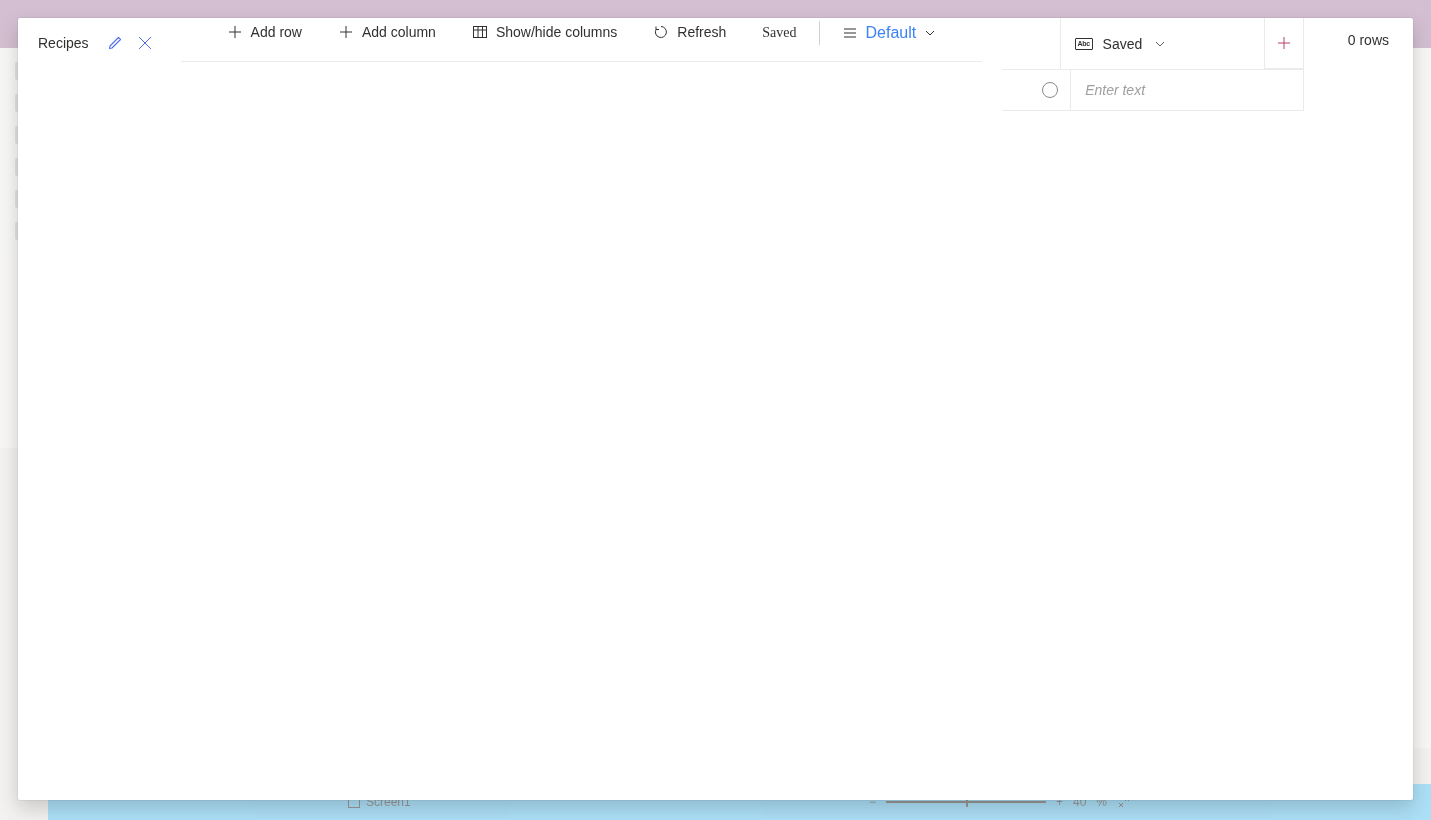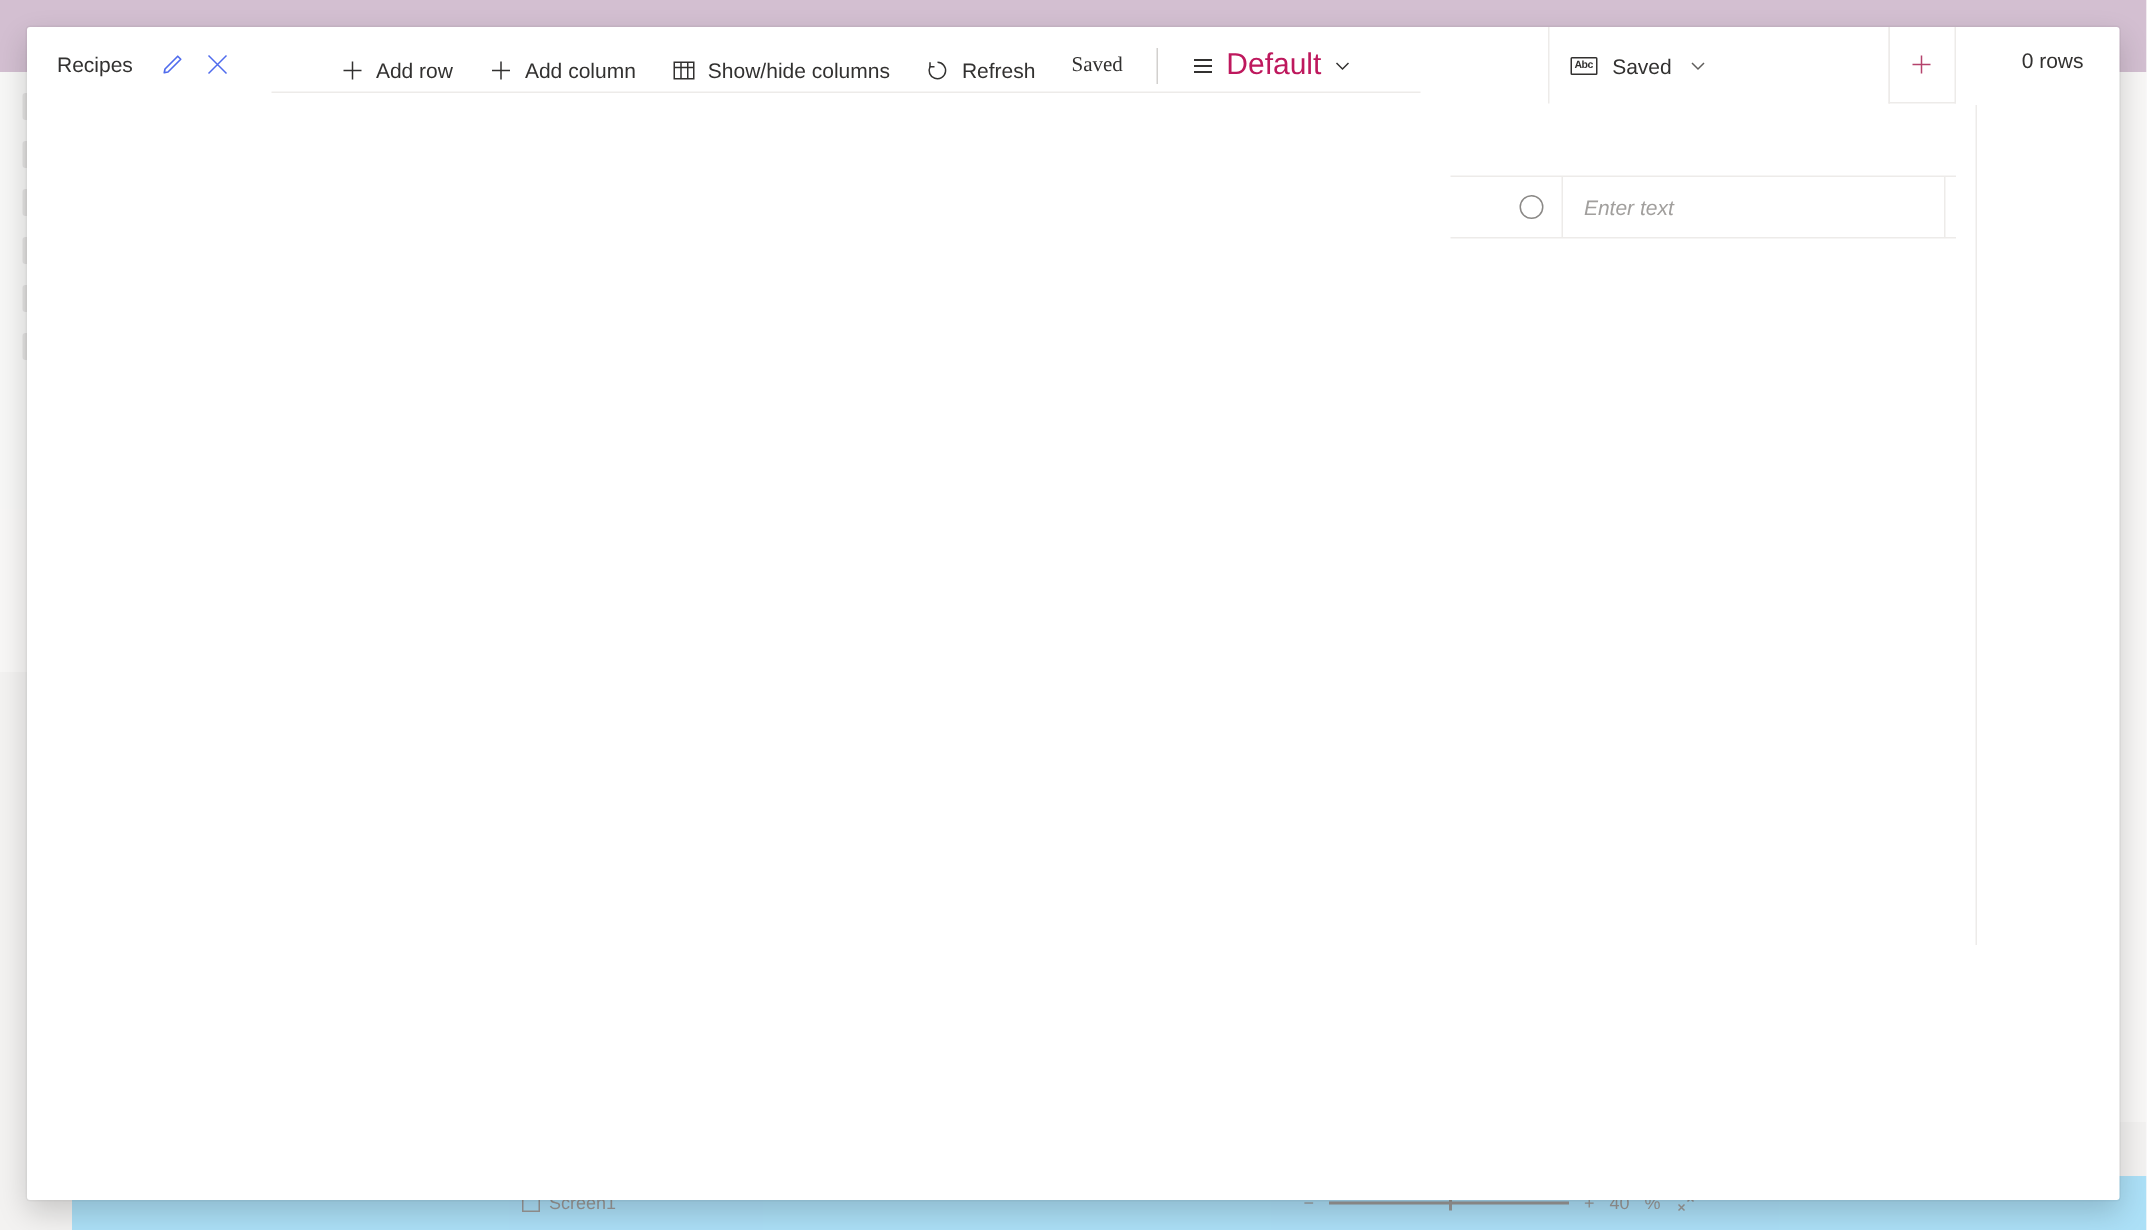--- a/index.html
+++ b/index.html
@@ -36,36 +36,36 @@
   }
   .modal-title { font-size: 14px; color: #323130; }
   .edit-btn { margin-left: 12px; width: 28px; height: 28px; display:flex; align-items:center; justify-content:center; cursor:pointer; border-radius:2px;}
   .close-btn { margin-left: auto; width: 32px; height: 32px; display:flex; align-items:center; justify-content:center; cursor:pointer; border-radius:2px; color:#0078d4;}
   .close-btn svg { stroke: #4f6bed; }
 
   .toolbar {
     height: 44px;
     border-bottom: 1px solid #edebe9;
     display: flex;
-    align-items: flex-end;
+    align-items: flex-start;
     padding: 0 36px;
-    gap: 4px;
+    gap: 16px;
   }
   .tool-btn {
     display: flex; align-items: center; gap: 8px;
     padding: 6px 10px;
     font-size: 14px; color: #323130;
     cursor: pointer; border-radius: 2px;
     background: transparent; border: none;
   }
   .tool-btn svg { flex-shrink: 0; }
   .toolbar-right { margin-left: auto; display:flex; align-items:center; gap: 8px;}
   .saved-label { font-size: 14px; color: #323130; padding: 0 10px; font-family: Liberation Serif, serif; }
   .vsep { width:1px; height:24px; background:#d2d0ce; margin: 0 4px;}
-  .view-btn { display:flex; align-items:center; gap:8px; padding:6px 10px; font-size:20px; color:#be185d; cursor:pointer; border-radius:2px;}
+  .view-btn { display:flex; align-items:center; gap:8px; padding:6px 10px; font-size:16px; color:#3b82f6; cursor:pointer; border-radius:2px;}
 
   .grid-area {
     flex: 1;
     position: relative;
     padding: 0 20px;
     overflow: auto;
   }
   .grid-inner { position: relative; }
 
   .header-row { display:flex; height:51px; }
@@ -85,21 +85,21 @@
   }
   .add-col-cell {
     width: 51px; height: 51px;
     border: 1px solid #edebe9;
     border-top: none;
     display:flex; align-items:center; justify-content:center;
     cursor:pointer;
     margin-left: -1px;
   }
 
-  .data-row { display:flex; height:42px; border-top:1px solid #edebe9; border-bottom:1px solid #edebe9;margin-top:48px;}
+  .data-row { display:flex; height:42px; border-top:1px solid #edebe9; border-bottom:1px solid #edebe9;}
   .data-row .sel-col { display:flex; align-items:center; justify-content:flex-end; padding-right:12px;}
   .radio { width:16px; height:16px; border:1px solid #8a8886; border-radius:50%; cursor:pointer;}
   .data-row .name-cell {
     width:255px; border-right:1px solid #edebe9;
     display:flex; align-items:center; padding: 0 14px;
   }
   .data-row input {
     border:none; outline:none; width:100%;
     font-size:14px; font-family:inherit;
     color:#323130;

